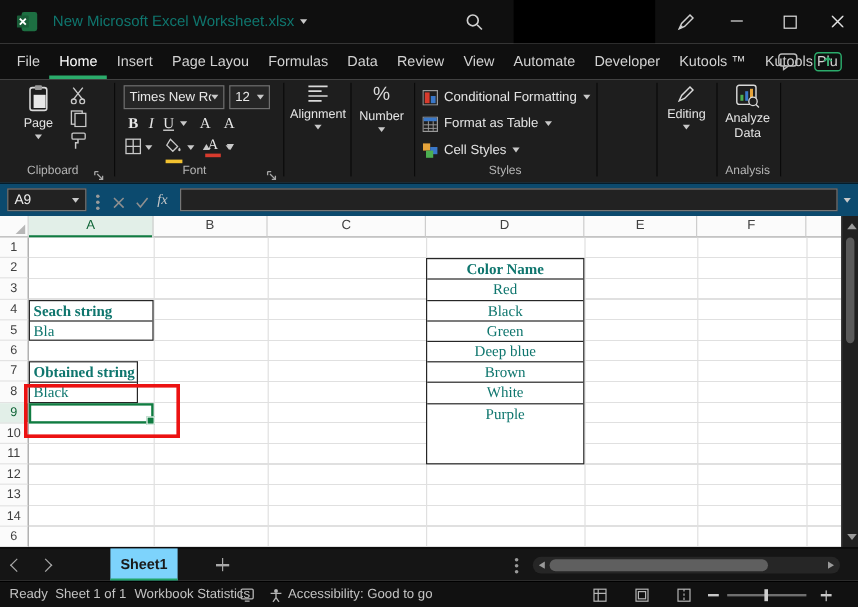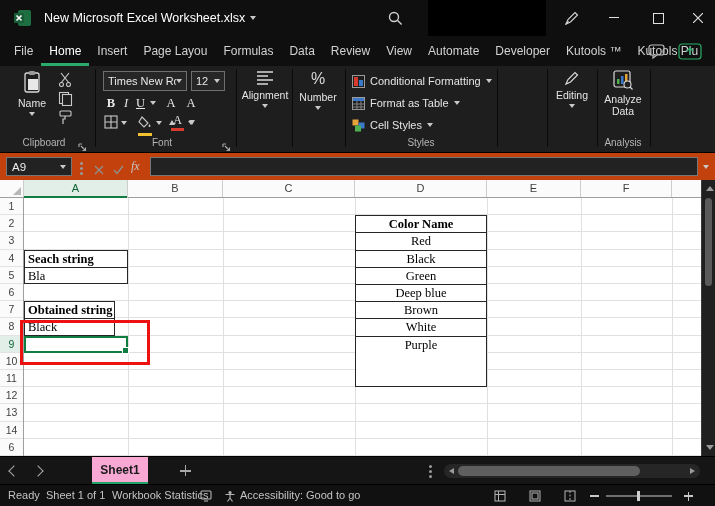--- a/index.html
+++ b/index.html
@@ -1,61 +1,61 @@
 <!DOCTYPE html>
 <html><head>
 <meta charset="utf-8">
 <style>
   html,body{margin:0;padding:0;background:#000;}
   .window{position:relative;width:715px;height:506px;overflow:hidden;
           font-family:"Liberation Sans",sans-serif;background:#fff;}
   .abs{position:absolute;}
   
   .titlebar{left:0;top:0;width:715px;height:36px;background:#0f0f0f;}
-  .ttext{color:#ffffff;font-size:12.5px;line-height:16px;}
+  .ttext{color:#0f766e;font-size:12.5px;line-height:16px;}
   .menubar{left:0;top:36px;width:715px;height:30px;background:#0f0f0f;display:flex;align-items:stretch;padding-left:6px;box-sizing:border-box;}
   .mitem{height:30px;line-height:30px;padding:0 8px;color:#d2d2d2;font-size:12px;white-space:nowrap;}
   .mitem.active{color:#fff;box-shadow:inset 0 -3px 0 #2bab6b;}
   .ribbon{left:0;top:66px;width:715px;height:86px;background:#1e1e1e;}
   .vsep{position:absolute;top:3px;height:78px;width:1px;background:#0a0a0a;}
   .bigbtn{position:absolute;top:4px;height:62px;display:flex;flex-direction:column;align-items:center;color:#e4e4e4;font-size:10.5px;gap:3px;}
   .glabel{position:absolute;top:71px;color:#b5b5b5;font-size:10px;text-align:center;}
   .chev{display:inline-block;width:0;height:0;border-left:3.5px solid transparent;border-right:3.5px solid transparent;border-top:4px solid #c9c9c9;}
   .combo{position:absolute;height:20px;border:1px solid #6f6f6f;background:#262626;color:#e8e8e8;font-size:11px;display:flex;align-items:center;justify-content:space-between;padding:0 4px;box-sizing:border-box;}
   .fbtn{position:absolute;height:18px;line-height:18px;text-align:center;color:#e8e8e8;font-size:12.5px;font-family:"Liberation Serif",serif;}
   .stylerow{position:absolute;left:352px;height:16px;display:flex;align-items:center;gap:5px;color:#e4e4e4;font-size:11px;white-space:nowrap;}
   
-  .formulabar{left:0;top:152px;width:715px;height:28px;background:#c2410c;border-top:1px solid #000;box-sizing:border-box;}
+  .formulabar{left:0;top:152px;width:715px;height:28px;background:#0c4a6e;border-top:1px solid #000;box-sizing:border-box;}
   .namebox{position:absolute;left:6px;top:4px;width:66px;height:19px;border:1px solid #767676;background:#222;color:#eee;font-size:11.5px;display:flex;align-items:center;justify-content:space-between;padding:0 5px;box-sizing:border-box;}
   .fxfield{position:absolute;left:150px;top:4px;width:548px;height:19px;border:1px solid #767676;background:#222;color:#eee;font-size:12px;box-sizing:border-box;padding:0 4px;outline:none;font-family:"Liberation Sans",sans-serif;}
   .fbicon{position:absolute;top:6px;color:#8f8f8f;font-size:12px;}
   
   .grid{left:0;top:180px;width:701px;height:276px;background:#fff;}
   .hdrrow{position:absolute;left:0;top:0;width:701px;height:18px;background:#fbfbfb;border-bottom:1px solid #9f9f9f;box-sizing:border-box;}
   .colhdr{position:absolute;top:0;height:17px;line-height:17px;text-align:center;font-size:11px;color:#3f3f3f;border-right:1px solid #cdcdcd;box-sizing:border-box;}
   .colhdr.sel{background:#e2efe8;box-shadow:inset 0 -2px 0 #107c41;color:#0e6436;}
   .rowhdrs{position:absolute;left:0;top:18px;width:24px;height:258px;background:#fbfbfb;border-right:1px solid #9f9f9f;box-sizing:border-box;}
   .rowhdr{position:absolute;left:0;width:23px;height:17.2px;line-height:17.2px;text-align:center;font-size:10.5px;color:#3f3f3f;border-bottom:1px solid #e3e3e3;box-sizing:border-box;}
   .rowhdr.sel{background:#e2efe8;box-shadow:inset -2px 0 0 #107c41;color:#0e6436;}
   .cellgrid{position:absolute;left:24px;top:18px;width:677px;height:258px;
     background-image:repeating-linear-gradient(to bottom,transparent 0px,transparent 16.2px,#e0e0e0 16.2px,#e0e0e0 17.2px);}
   .gv{position:absolute;top:0;height:258px;width:1px;background:#e0e0e0;}
-  .tbox{position:absolute;background:#fff;border:1px solid #262626;box-sizing:border-box;font-family:"Liberation Serif",serif;font-size:12.5px;color:#000000;}
+  .tbox{position:absolute;background:#fff;border:1px solid #262626;box-sizing:border-box;font-family:"Liberation Serif",serif;font-size:12.5px;color:#0f766e;}
   .trow{height:17.2px;line-height:16.5px;padding:0 3px;border-bottom:1px solid #262626;box-sizing:border-box;overflow:hidden;white-space:nowrap;}
   .trow:last-child{border-bottom:none;}
   .trow.b{font-weight:700;}
   .trow.c{text-align:center;padding:0;}
   .selbox{position:absolute;left:0;top:137.6px;width:104px;height:17.2px;border:2px solid #107c41;box-sizing:border-box;z-index:5;}
   .fillhandle{position:absolute;right:-3px;bottom:-3px;width:5px;height:5px;background:#107c41;border:1px solid #fff;}
   .vscroll{left:701px;top:180px;width:14px;height:276px;background:#202020;border-left:1px solid #3a3a3a;box-sizing:border-box;}
   .thumbv{position:absolute;left:3px;top:18px;width:7px;height:88px;background:#5a5a5a;border-radius:4px;}
   .tri{width:0;height:0;position:absolute;}
   
   .tabbar{left:0;top:456px;width:715px;height:28px;background:#151515;border-top:1px solid #000;box-sizing:border-box;}
-  .sheettab{position:absolute;left:92px;top:0;width:56px;height:27px;background:#f9a8d4;color:#1a1a1a;font-size:12px;font-weight:700;text-align:center;line-height:27px;box-shadow:inset 0 -2px 0 #21a366;}
+  .sheettab{position:absolute;left:92px;top:0;width:56px;height:27px;background:#7dd3fc;color:#1a1a1a;font-size:12px;font-weight:700;text-align:center;line-height:27px;box-shadow:inset 0 -2px 0 #21a366;}
   .navchev{position:absolute;width:7px;height:7px;border-left:1.6px solid #a8a8a8;border-bottom:1.6px solid #a8a8a8;}
   .hline{background:#c8c8c8;height:1.6px;width:9px;}
   .statusbar{left:0;top:484px;width:715px;height:22px;background:#111;border-top:1px solid #000;box-sizing:border-box;color:#c3c3c3;font-size:11px;}
   .sbtext{position:absolute;top:4px;white-space:nowrap;}
   .dot{width:3px;height:3px;border-radius:50%;background:#9a9a9a;}
   .kebab{position:absolute;display:flex;flex-direction:column;gap:2px;}
   .redbox{left:20px;top:320px;width:130px;height:45px;border:3px solid #ec1212;z-index:60;pointer-events:none;box-sizing:border-box;}
 </style>
 </head>
 <body>
@@ -135,21 +135,21 @@
       <div class="vsep" style="left:547px"></div>
     <div class="vsep" style="left:597px"></div>
       <div class="vsep" style="left:650px"></div>
 
     <div class="bigbtn" style="left:10px;width:44px">
       <svg width="20" height="24" viewBox="0 0 20 24">
         <rect x="3" y="3" width="14" height="19" rx="2" fill="none" stroke="#d9d9d9" stroke-width="1.3"></rect>
         <rect x="7" y="1" width="6" height="4" rx="1" fill="#9a9a9a"></rect>
         <rect x="6" y="9" width="10" height="11" fill="#e8e8e8"></rect>
       </svg>
-      <span>Name</span>
+      <span>Page</span>
       <span class="chev"></span>
     </div>
     <div class="abs" style="left:58px;top:6px">
       <svg width="15" height="15" viewBox="0 0 15 15">
           <path d="M3 1 L11 11 M11 1 L3 11" stroke="#c9c9c9" stroke-width="1.2"></path>
           <circle cx="3.5" cy="12.5" r="2" fill="none" stroke="#c9c9c9" stroke-width="1.1"></circle>
           <circle cx="10.5" cy="12.5" r="2" fill="none" stroke="#c9c9c9" stroke-width="1.1"></circle>
         </svg>
     </div>
     <div class="abs" style="left:58px;top:25px">

